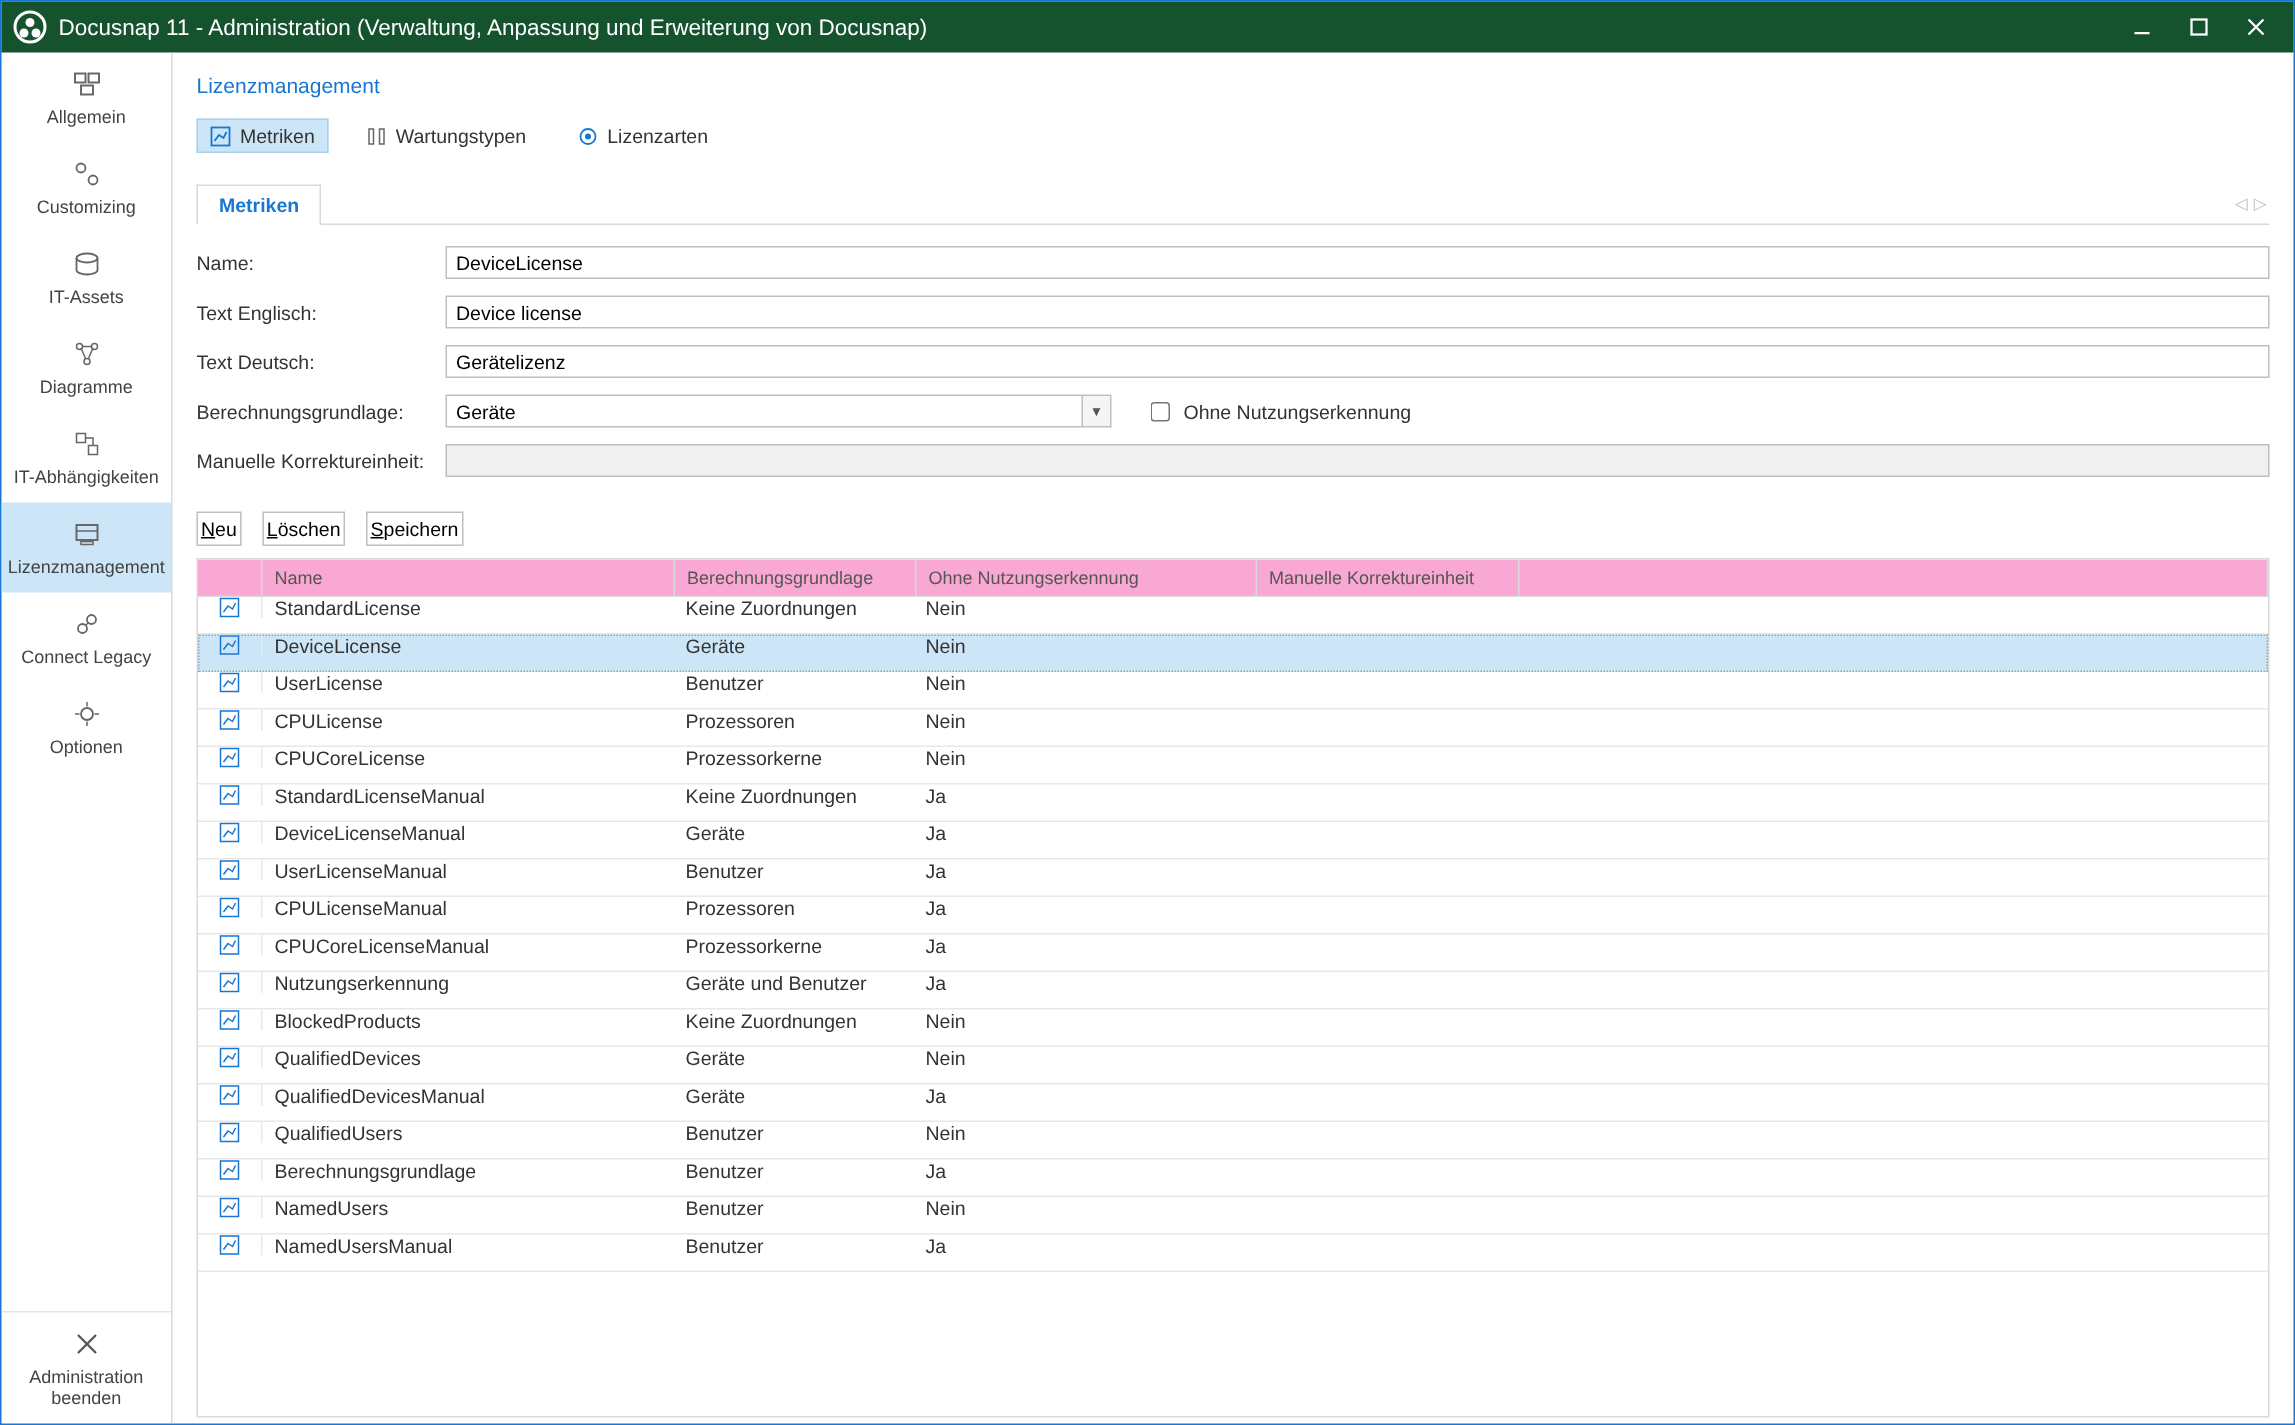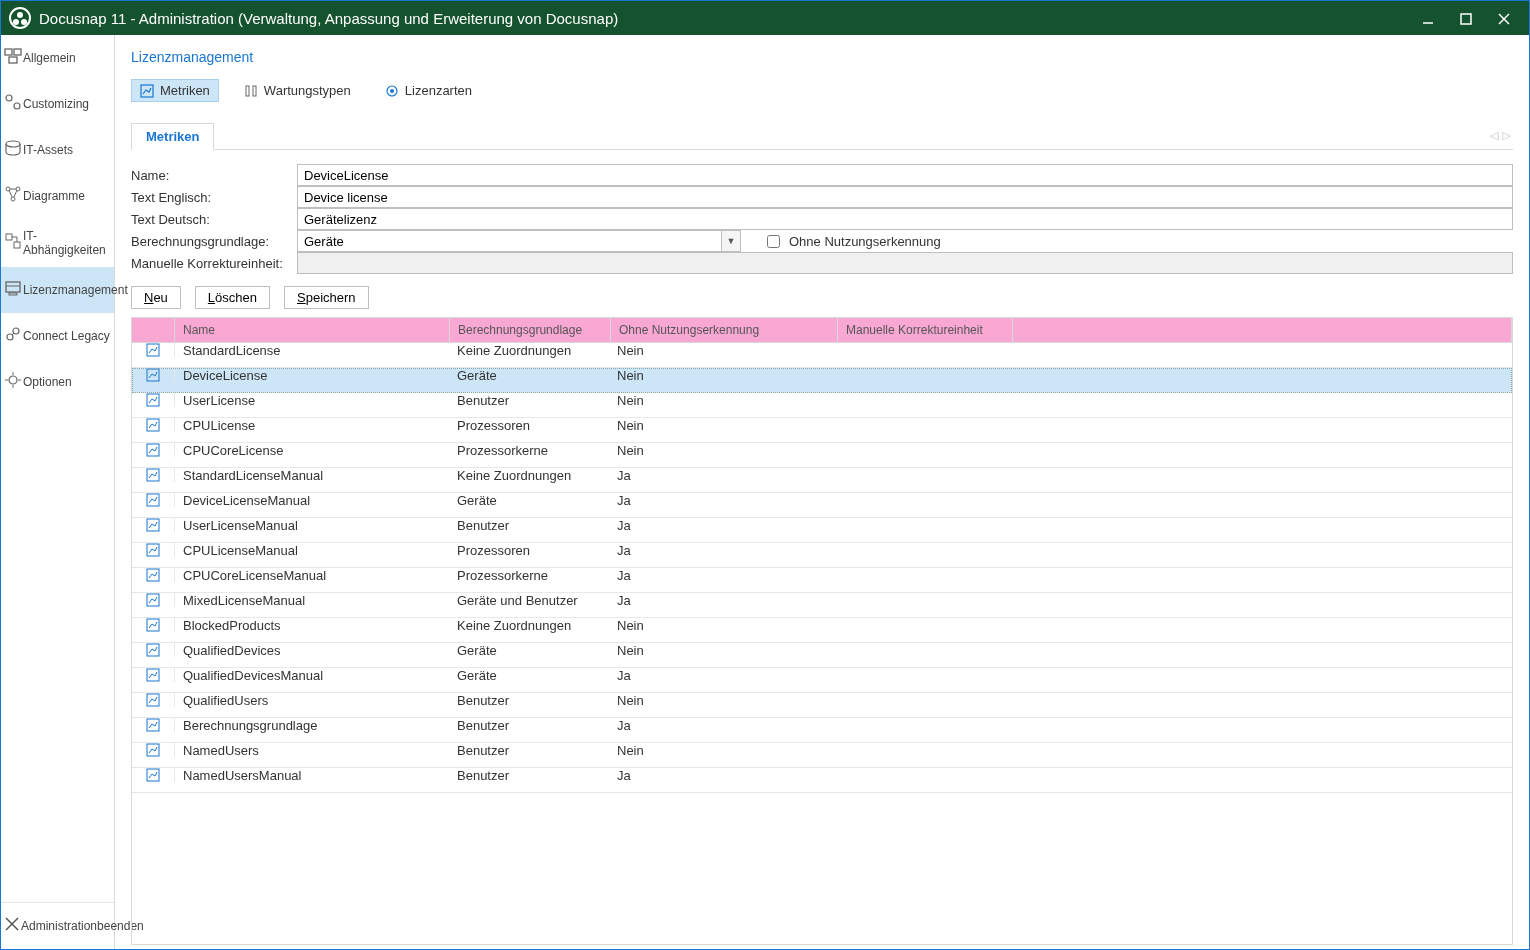--- a/index.html
+++ b/index.html
@@ -8,46 +8,46 @@
 .titlebar .logo{width:22px;height:22px;border:2px solid #fff;border-radius:50%;margin:0 8px 0 2px;position:relative;box-sizing:border-box}
 .titlebar .logo::before{content:"";position:absolute;width:6px;height:6px;background:#fff;border-radius:50%;top:3px;left:6px}
 .titlebar .logo::after{content:"";position:absolute;width:6px;height:6px;background:#fff;border-radius:50%;bottom:2px;left:2px;box-shadow:8px 0 0 #fff}
 .titlebar .title{font-size:15px}
 .titlebar .spacer{flex:1}
 .titlebar .winbtn{width:38px;text-align:center;font-size:15px;line-height:34px;cursor:pointer}
 .titlebar .winbtn svg{vertical-align:middle}
 .body{flex:1;display:flex;overflow:hidden}
 .sidebar{width:113px;border-right:1px solid #d9d9d9;display:flex;flex-direction:column}
 .sidebar .nav{flex:1}
-.sidebar .item{display:flex;flex-direction:row;align-items:center;padding:10px 2px;cursor:pointer;font-size:12px;color:#444}
+.sidebar .item{display:flex;flex-direction:column;align-items:center;padding:10px 2px;cursor:pointer;font-size:12px;color:#444}
 .sidebar .item.active{background:#cde6f7}
 .sidebar .item .icon{height:22px;display:flex;align-items:center;justify-content:center;margin-bottom:4px}
 .sidebar .exit{border-top:1px solid #e5e5e5}
 .main{flex:1;display:flex;flex-direction:column;padding:14px 16px 0 16px;overflow:hidden}
 .breadcrumb{color:#1976d2;font-size:14px;margin-bottom:14px}
 .tabs-secondary{display:flex;gap:16px;margin-bottom:20px}
 .tabs-secondary .tab{display:flex;align-items:center;gap:6px;padding:3px 8px;border:1px solid transparent;cursor:pointer}
 .tabs-secondary .tab.active{background:#cde6f7;border-color:#a9cfec}
 .tabs-secondary .ticon{width:14px;height:14px;display:inline-block}
 .inner-tabs{display:flex;align-items:center;border-bottom:1px solid #d9d9d9;margin-bottom:14px}
 .inner-tabs .itab{border:1px solid #d9d9d9;border-bottom:1px solid #fff;padding:5px 14px;color:#1976d2;font-weight:600;position:relative;top:1px;background:#fff}
 .inner-tabs .spacer{flex:1}
 .inner-tabs .arrow{color:#bbb;font-size:11px;padding:0 2px}
 .form{margin-bottom:12px}
-.form-row{display:flex;align-items:center;}
+.form-row{display:flex;align-items:center;margin-bottom:11px}
 .form-row label{width:166px;color:#333}
 .form-row input[type=text],.form-row select,.form-row .disabled-box{flex:1;border:1px solid #bfbfbf;height:22px;padding:0 6px;font:inherit;box-sizing:border-box}
 .form-row select{appearance:none;background:#fff}
 .form-row .sel-wrap{position:relative;flex:0 0 444px;display:flex}
 .form-row .sel-wrap select{flex:1}
 .form-row .sel-wrap .dd{position:absolute;right:1px;top:1px;bottom:1px;width:18px;display:flex;align-items:center;justify-content:center;border-left:1px solid #bfbfbf;background:#f5f5f5;pointer-events:none;font-size:9px;color:#555}
 .form-row .chkwrap{display:flex;align-items:center;margin-left:22px;gap:6px}
 .form-row .disabled-box{background:#f0f0f0}
 .btnrow{display:flex;gap:14px;margin-bottom:8px}
-.btnrow button{border:1px solid #bfbfbf;background:#fff;padding:3px 12px;font:inherit;cursor:pointer}
+.btnrow button{border:1px solid #bfbfbf;background:#fff;padding:3px 2px;font:inherit;cursor:pointer}
 .btnrow button .ul{text-decoration:underline}
 .grid{flex:1;border:1px solid #d9d9d9;display:flex;flex-direction:column;overflow:hidden;margin-bottom:4px}
 .grid-head{display:flex;background:#f9a8d4;border-bottom:1px solid #d9d9d9}
 .grid-head .gh{padding:5px 8px;border-right:1px solid #d9d9d9;font-size:12px;color:#555}
 .grid-body{flex:1;overflow-y:scroll}
 .grid-row{display:flex;border-bottom:1px solid #e8e8e8;height:24px;align-items:flex-start;cursor:pointer}
 .grid-row.selected{background:#cde6f7;outline:1px dotted #8aa;outline-offset:-1px}
 .grid-row .gc{padding:0 8px;white-space:nowrap;overflow:hidden}
 .c0{width:26px;flex:none;display:flex;align-items:center;justify-content:center;border-right:1px solid #e8e8e8}
 .c1{width:258px;flex:none}
@@ -390,21 +390,21 @@
               <div class="gc c4"></div>
               <div class="gc c5"></div>
             </div>
             <div class="grid-row">
               <div class="gc c0">
                 <svg class="rowicon" width="14" height="14">
                   <rect x="1" y="1" width="12" height="12" fill="none" stroke="#1976d2" stroke-width="1"></rect>
                   <path d="M3 10 L6 6 L9 8 L11 4" fill="none" stroke="#1976d2" stroke-width="1"></path>
                 </svg>
               </div>
-              <div class="gc c1">MixedLicenseManual</div>
+              <div class="gc c1">Nutzungserkennung</div>
               <div class="gc c2">Geräte und Benutzer</div>
               <div class="gc c3">Ja</div>
               <div class="gc c4"></div>
               <div class="gc c5"></div>
             </div>
             <div class="grid-row">
               <div class="gc c0">
                 <svg class="rowicon" width="14" height="14">
                   <rect x="1" y="1" width="12" height="12" fill="none" stroke="#1976d2" stroke-width="1"></rect>
                   <path d="M3 10 L6 6 L9 8 L11 4" fill="none" stroke="#1976d2" stroke-width="1"></path>

